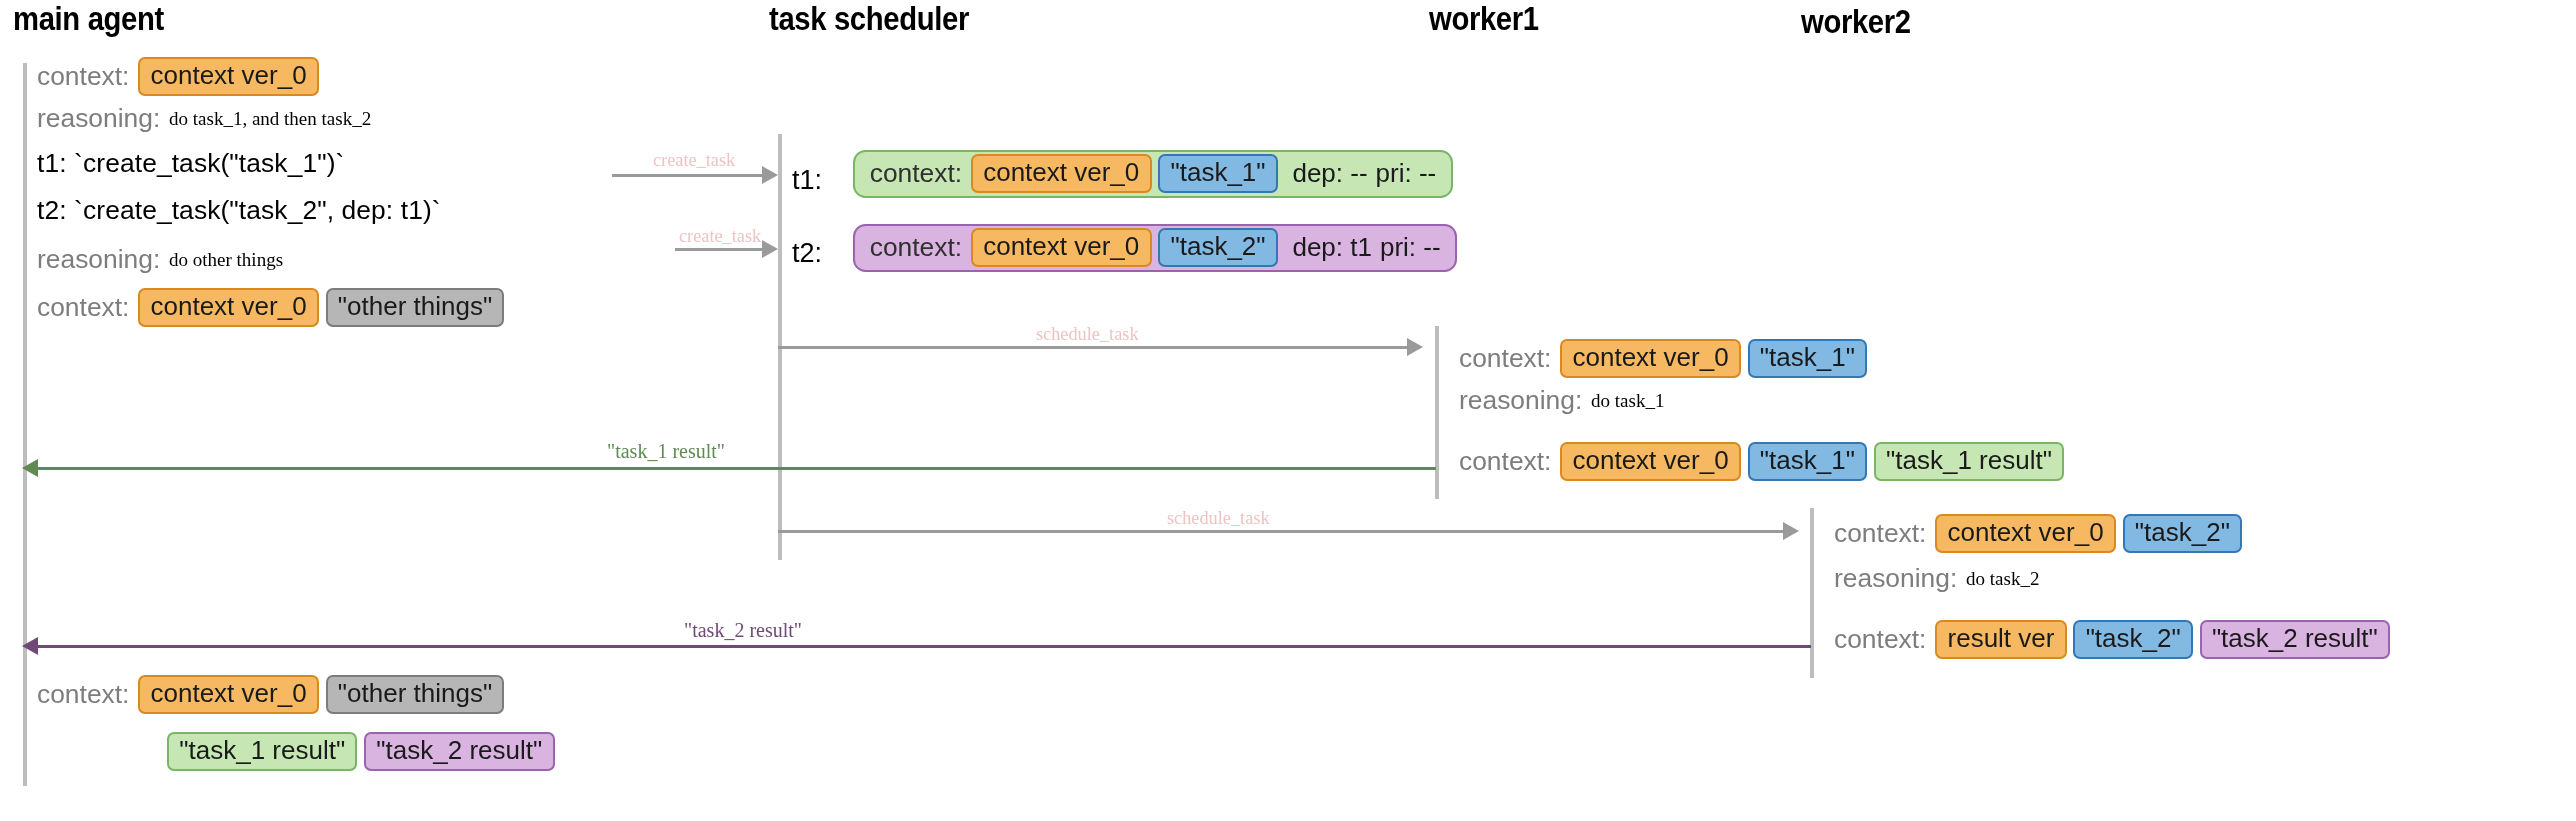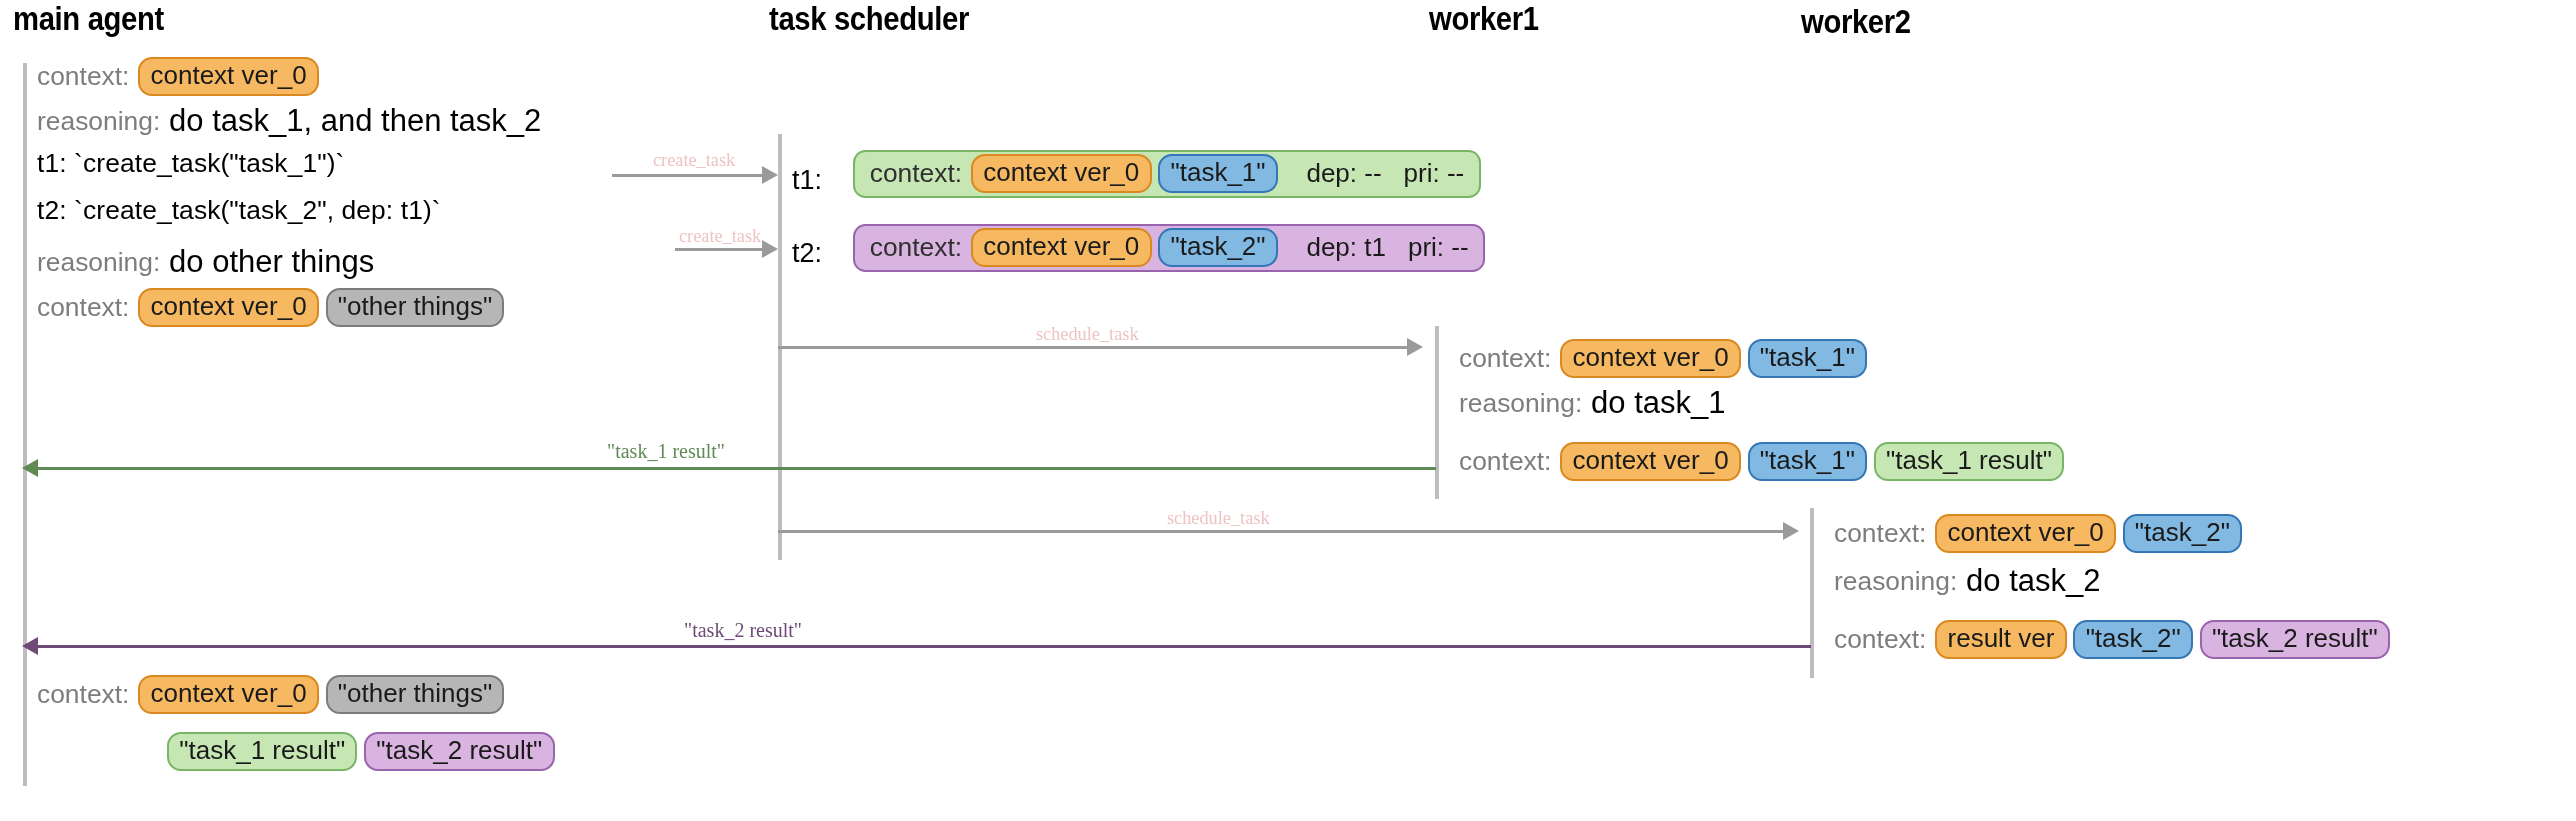--- a/index.html
+++ b/index.html
@@ -42,39 +42,39 @@
     align-items: center;
     white-space: nowrap;
   }
   .lbl {
     font-family: "Liberation Sans", sans-serif;
     font-size: 26.4px;
     color: #7d7d7d;
     margin-right: 8.8px;
   }
   .plain {
-    font-family: Liberation Sans, sans-serif;
-    font-size: 31px;
+    font-family: Liberation Serif, serif;
+    font-size: 19px;
     color: #000000;
   }
   .code {
     font-family: "Liberation Sans", sans-serif;
     font-size: 26.4px;
     color: #000000;
     letter-spacing: 0.1px;
   }
 
   
   .pill {
     display: inline-block;
     font-family: "Liberation Sans", sans-serif;
     font-size: 26px;
     color: #1a1a1a;
     padding: 2.9px 10.3px 5.1px 10.3px;
-    border-radius: 14px;
+    border-radius: 7px;
     border: 2.2px solid #000;
     line-height: 1.05;
     margin-right: 6.6px;
     box-sizing: border-box;
   }
   .pill:last-child { margin-right: 0; }
 
   .pill-orange { background: #f6b961; border-color: #d9891f; }
   .pill-blue   { background: #82b9e3; border-color: #3576b4; }
   .pill-gray   { background: #b6b6b6; border-color: #7c7c7c; }
@@ -103,21 +103,21 @@
   .task-field {
     font-family: "Liberation Sans", sans-serif;
     font-size: 26.4px;
     color: #303030;
     margin-right: 8.8px;
   }
   .task-meta {
     font-family: "Liberation Sans", sans-serif;
     font-size: 26px;
     color: #1a1a1a;
-    margin-left: 22px;
+    margin-left: 8px;
   }
 
   
   .arrow-line {
     position: absolute;
     height: 2.9px;
   }
   .arrow-head {
     position: absolute;
     width: 0; height: 0;

